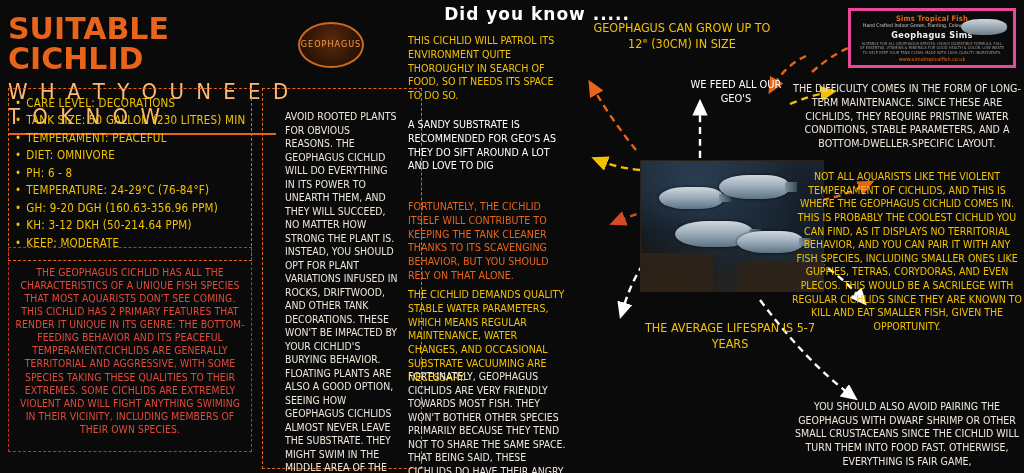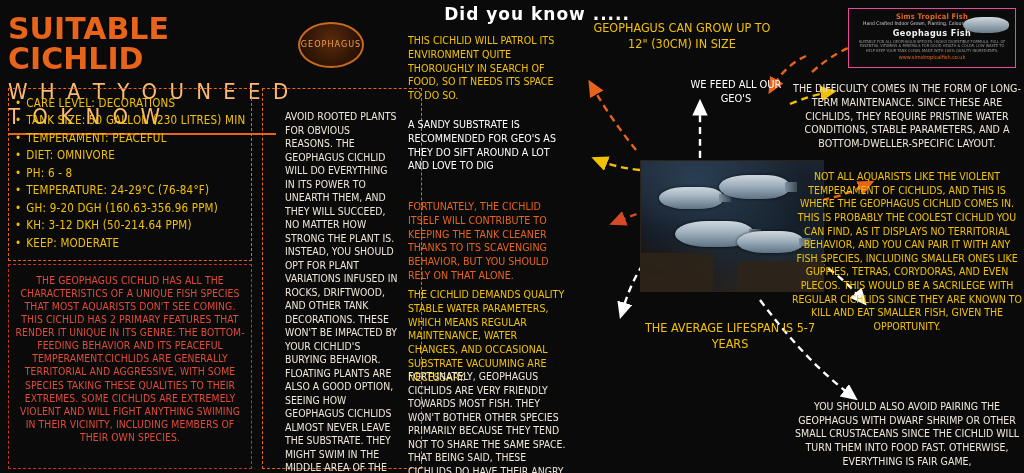--- a/index.html
+++ b/index.html
@@ -21,21 +21,21 @@
   
   #didyouknow{left:370px;top:4px;width:260px;text-align:right;font-family:"DejaVu Sans","Liberation Sans",sans-serif;font-weight:bold;font-size:17px;letter-spacing:1px;color:#ffffff;}
 
   
   #care-box{left:8px;top:88px;width:244px;border:1px dashed #e8641a;padding:6px 6px 8px 6px;box-sizing:border-box;}
   #care-box ul{margin:0;padding:0;list-style:none;}
   #care-box li{color:#f2c200;font-size:11.5px;line-height:1.52;letter-spacing:0.2px;white-space:nowrap;}
   #care-box li:before{content:"\2022";color:#f2c200;margin-right:5px;}
 
   
-  #left-lower{left:8px;top:264px;width:244px;height:205px;border:1px dashed #c8322a;box-sizing:border-box;padding:9px 6px;}
+  #left-lower{left:8px;top:247px;width:244px;height:205px;border:1px dashed #c8322a;box-sizing:border-box;padding:18px 6px;}
   #left-lower p{margin:0;color:#e14b3a;font-size:10.3px;line-height:1.27;text-align:center;letter-spacing:0.1px;}
 
   
   #col-plants{left:262px;top:88px;width:160px;height:381px;border:1px dashed #e8641a;box-sizing:border-box;padding:5px 6px;}
   #col-plants p{margin:16px;color:#f0e7db;font-size:10.4px;line-height:1.3;text-align:left;}
 
   
   .c3{left:408px;width:160px;text-align:left;}
   #c3-a{top:34px;color:#f2c200;font-size:10.6px;line-height:1.3;}
   #c3-b{top:118px;color:#ffffff;font-size:10.6px;line-height:1.3;}
@@ -55,21 +55,21 @@
       radial-gradient(ellipse at 75% 75%, rgba(40,70,95,.45), rgba(0,0,0,0) 60%),
       linear-gradient(180deg,#1a2430 0%, #0d1016 55%, #241a10 100%);}
   #photo .rock{position:absolute;background:#2e2318;border-radius:6px;opacity:.9;}
   .fish{position:absolute;border-radius:50% 40% 45% 50%/60% 50% 50% 60%;
         background:linear-gradient(180deg,#cfd7dd 0%, #9fb0bd 45%, #5e7385 100%);
         box-shadow:0 0 3px rgba(0,0,0,.8);}
   .fish:after{content:"";position:absolute;right:-8px;top:30%;width:12px;height:40%;
         background:linear-gradient(90deg,#7d8f9d,#3b4a57);clip-path:polygon(0 0,100% -20%,100% 120%,0 100%);}
 
   
-  #banner{left:848px;top:8px;width:168px;height:60px;background:#0b0b0b;border:1px solid #ec4899;box-sizing:border-box;padding:3px 8px;overflow:hidden;}
+  #banner{left:848px;top:8px;width:168px;height:60px;background:#0b0b0b;border:3px solid #ec4899;box-sizing:border-box;padding:3px 8px;overflow:hidden;}
   #banner .bt{color:#e8641a;font-size:7.5px;font-weight:bold;text-align:center;letter-spacing:.2px;}
   #banner .bs{color:#cfcfcf;font-size:5px;text-align:center;line-height:1.15;}
   #banner .bbig{color:#f2f2f2;font-size:9px;font-weight:bold;text-align:center;letter-spacing:.4px;margin-top:1px;}
   #banner .bfine{color:#9a9a9a;font-size:4px;line-height:1.1;text-align:center;margin-top:2px;}
   #banner .burl{color:#e8641a;font-size:5.5px;text-align:center;margin-top:1px;}
   #banner .bfish{position:absolute;right:6px;top:8px;width:46px;height:16px;background:linear-gradient(180deg,#cfd7dd,#6b7e8c);border-radius:50% 45% 45% 50%/60% 55% 55% 60%;}
 
   
   .rcol{left:792px;width:230px;text-align:center;}
   #r-a{top:82px;color:#f0e7db;font-size:10.6px;line-height:1.3;}
@@ -162,21 +162,21 @@
     <div class="rock" style="left:96px;top:100px;width:100px;height:36px;"></div>
     <div class="fish" style="left:18px;top:26px;width:64px;height:22px;"></div>
     <div class="fish" style="left:78px;top:14px;width:70px;height:24px;"></div>
     <div class="fish" style="left:34px;top:60px;width:78px;height:26px;"></div>
     <div class="fish" style="left:96px;top:70px;width:66px;height:22px;"></div>
   </div>
 
   <div class="abs" id="banner">
     <div class="bt">Sims Tropical Fish</div>
     <div class="bs">Hand Crafted Indoor Grown, Planting, Colour Enhancer (15%)</div>
-    <div class="bbig">Geophagus Fish</div>
+    <div class="bbig">Geophagus Sims</div>
     <div class="bfine">SUITABLE FOR ALL GEOPHAGUS SPECIES. HIGHLY DIGESTIBLE FORMULA. FULL OF ESSENTIAL VITAMINS &amp; MINERALS FOR GOOD HEALTH &amp; COLOR. LOW WASTE TO HELP KEEP YOUR TANK CLEAN. MADE WITH 100% QUALITY INGREDIENTS.</div>
     <div class="burl">www.simstropicalfish.co.uk</div>
     <div class="bfish"></div>
   </div>
 
   <div class="abs rcol" id="r-a">THE DIFFICULTY COMES IN THE FORM OF LONG-TERM MAINTENANCE. SINCE THESE ARE CICHLIDS, THEY REQUIRE PRISTINE WATER CONDITIONS, STABLE PARAMETERS, AND A BOTTOM-DWELLER-SPECIFIC LAYOUT.</div>
   <div class="abs rcol" id="r-b">NOT ALL AQUARISTS LIKE THE VIOLENT TEMPERAMENT OF CICHLIDS, AND THIS IS WHERE THE GEOPHAGUS CICHLID COMES IN. THIS IS PROBABLY THE COOLEST CICHLID YOU CAN FIND, AS IT DISPLAYS NO TERRITORIAL BEHAVIOR, AND YOU CAN PAIR IT WITH ANY FISH SPECIES, INCLUDING SMALLER ONES LIKE GUPPIES, TETRAS, CORYDORAS, AND EVEN PLECOS. THIS WOULD BE A SACRILEGE WITH REGULAR CICHLIDS SINCE THEY ARE KNOWN TO KILL AND EAT SMALLER FISH, GIVEN THE OPPORTUNITY.</div>
   <div class="abs rcol" id="r-c">YOU SHOULD ALSO AVOID PAIRING THE GEOPHAGUS WITH DWARF SHRIMP OR OTHER SMALL CRUSTACEANS SINCE THE CICHLID WILL TURN THEM INTO FOOD FAST. OTHERWISE, EVERYTHING IS FAIR GAME,</div>
 
 </div>

